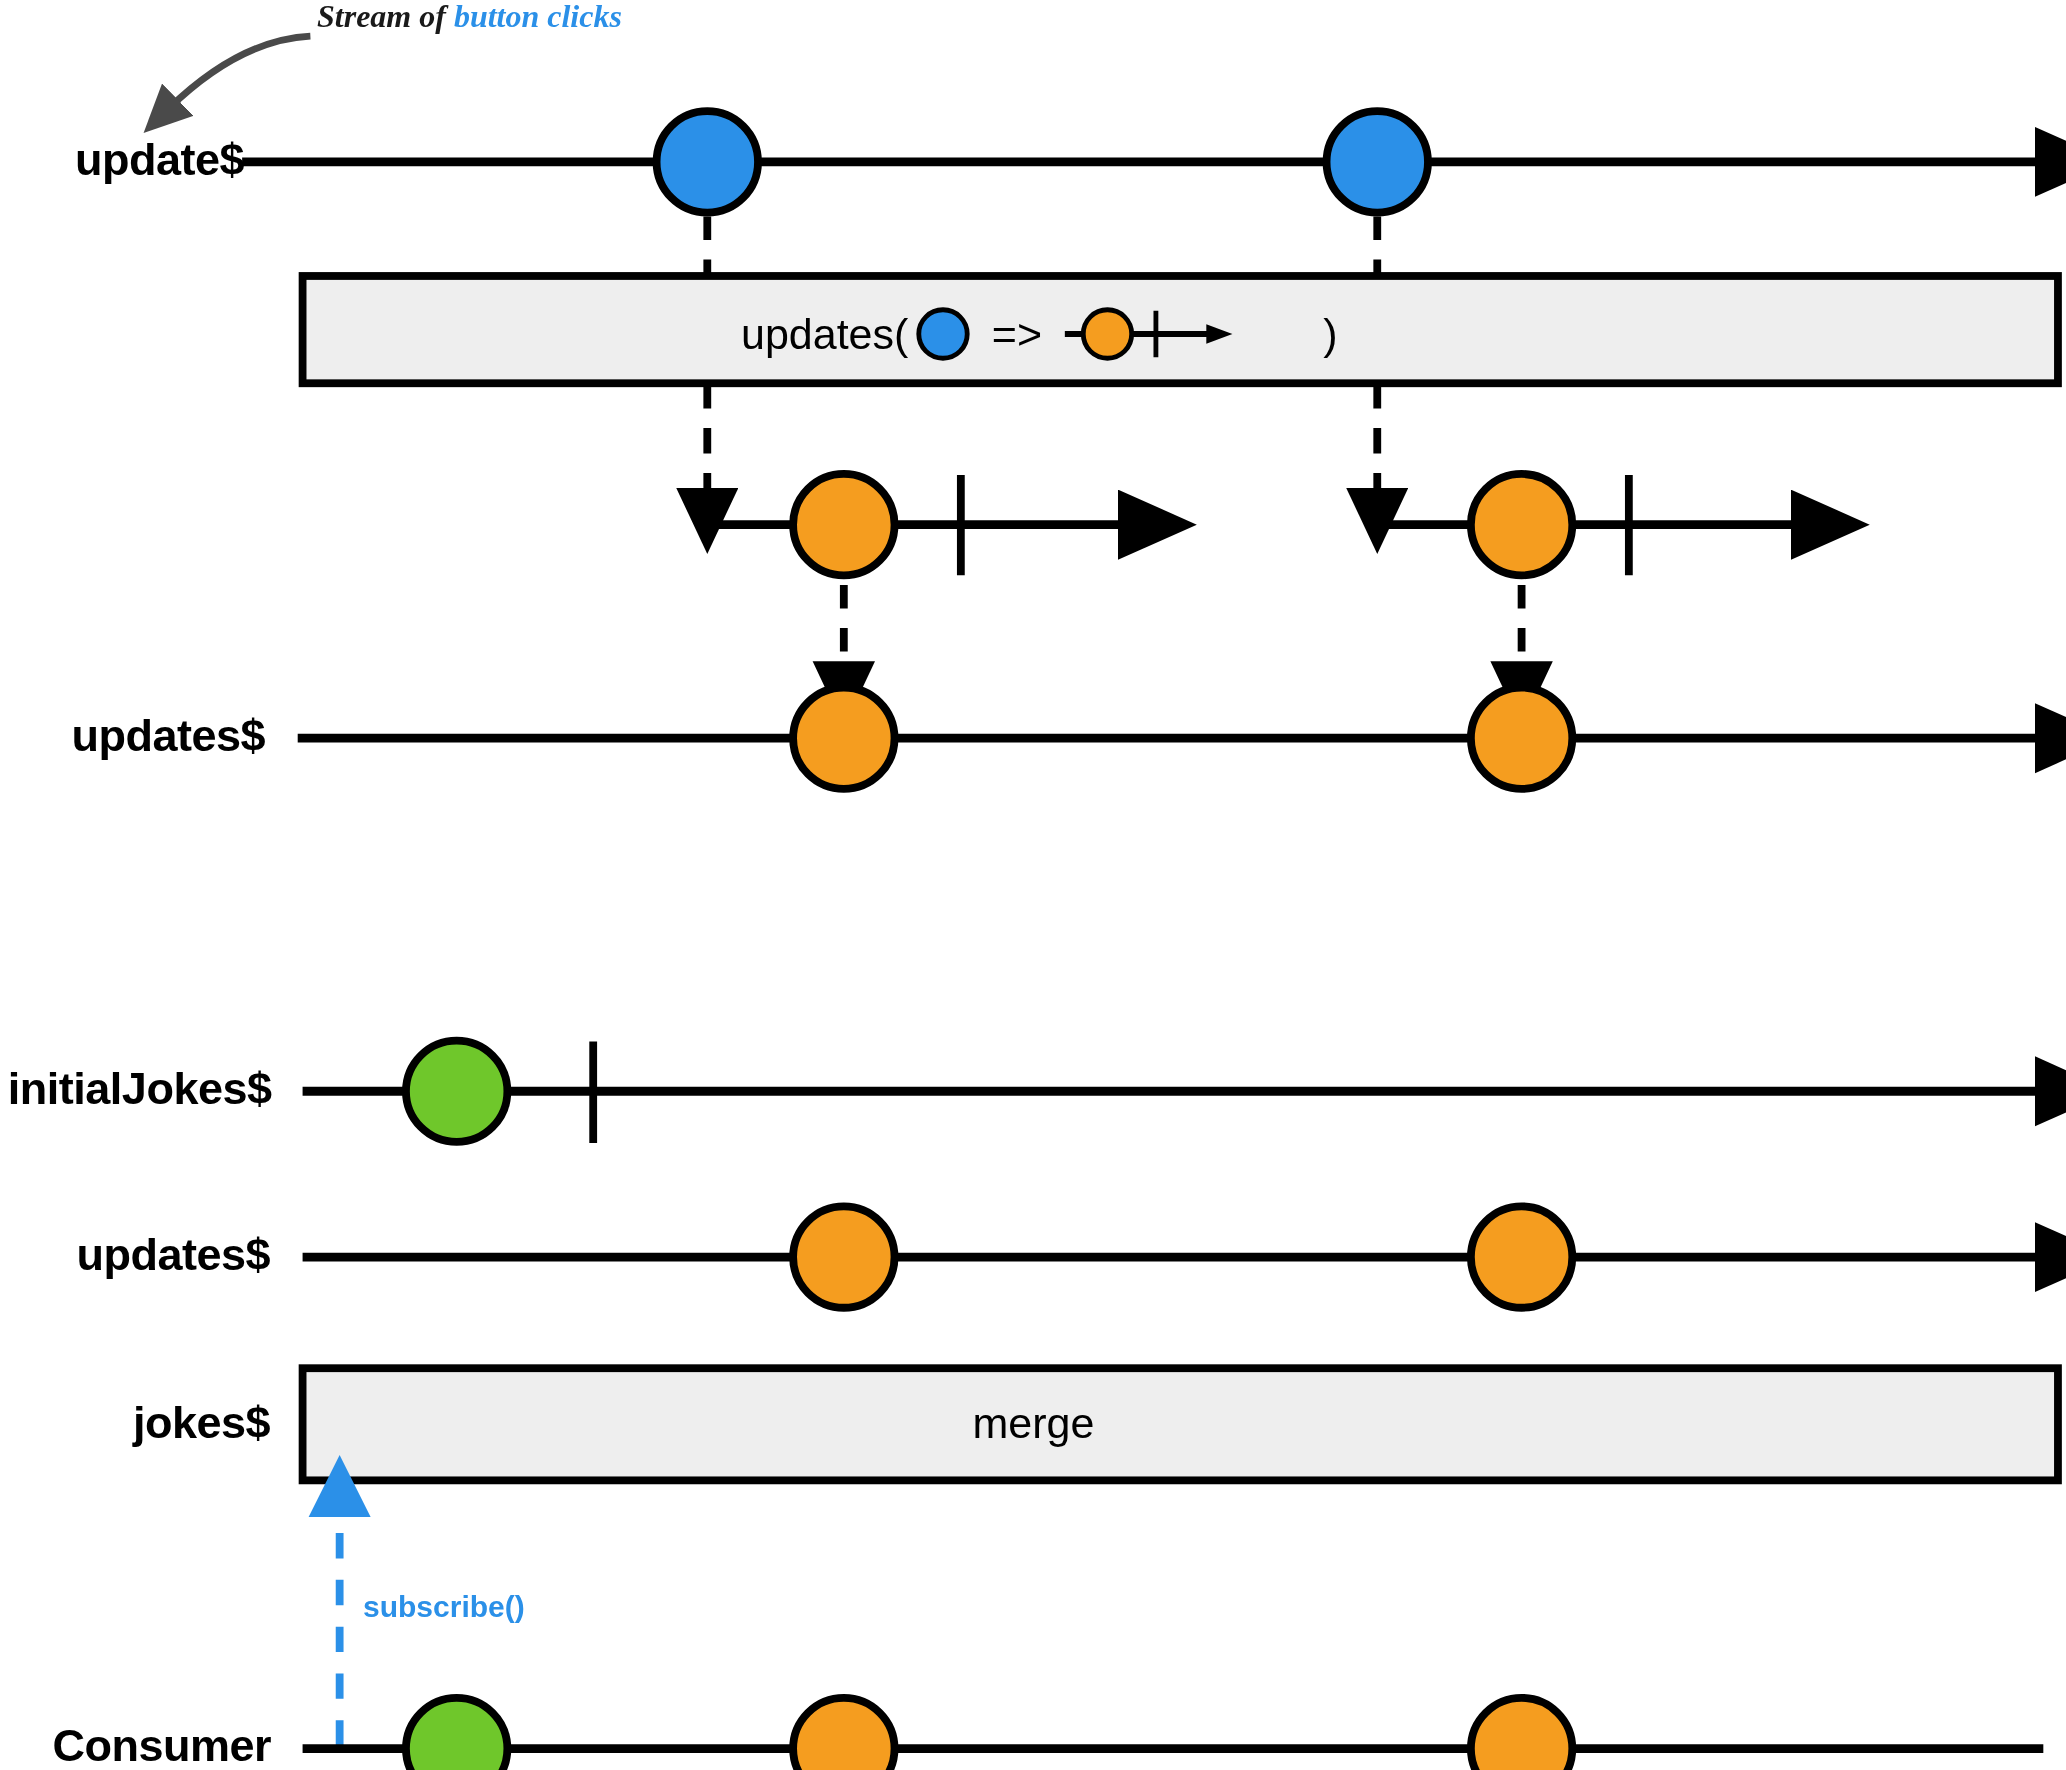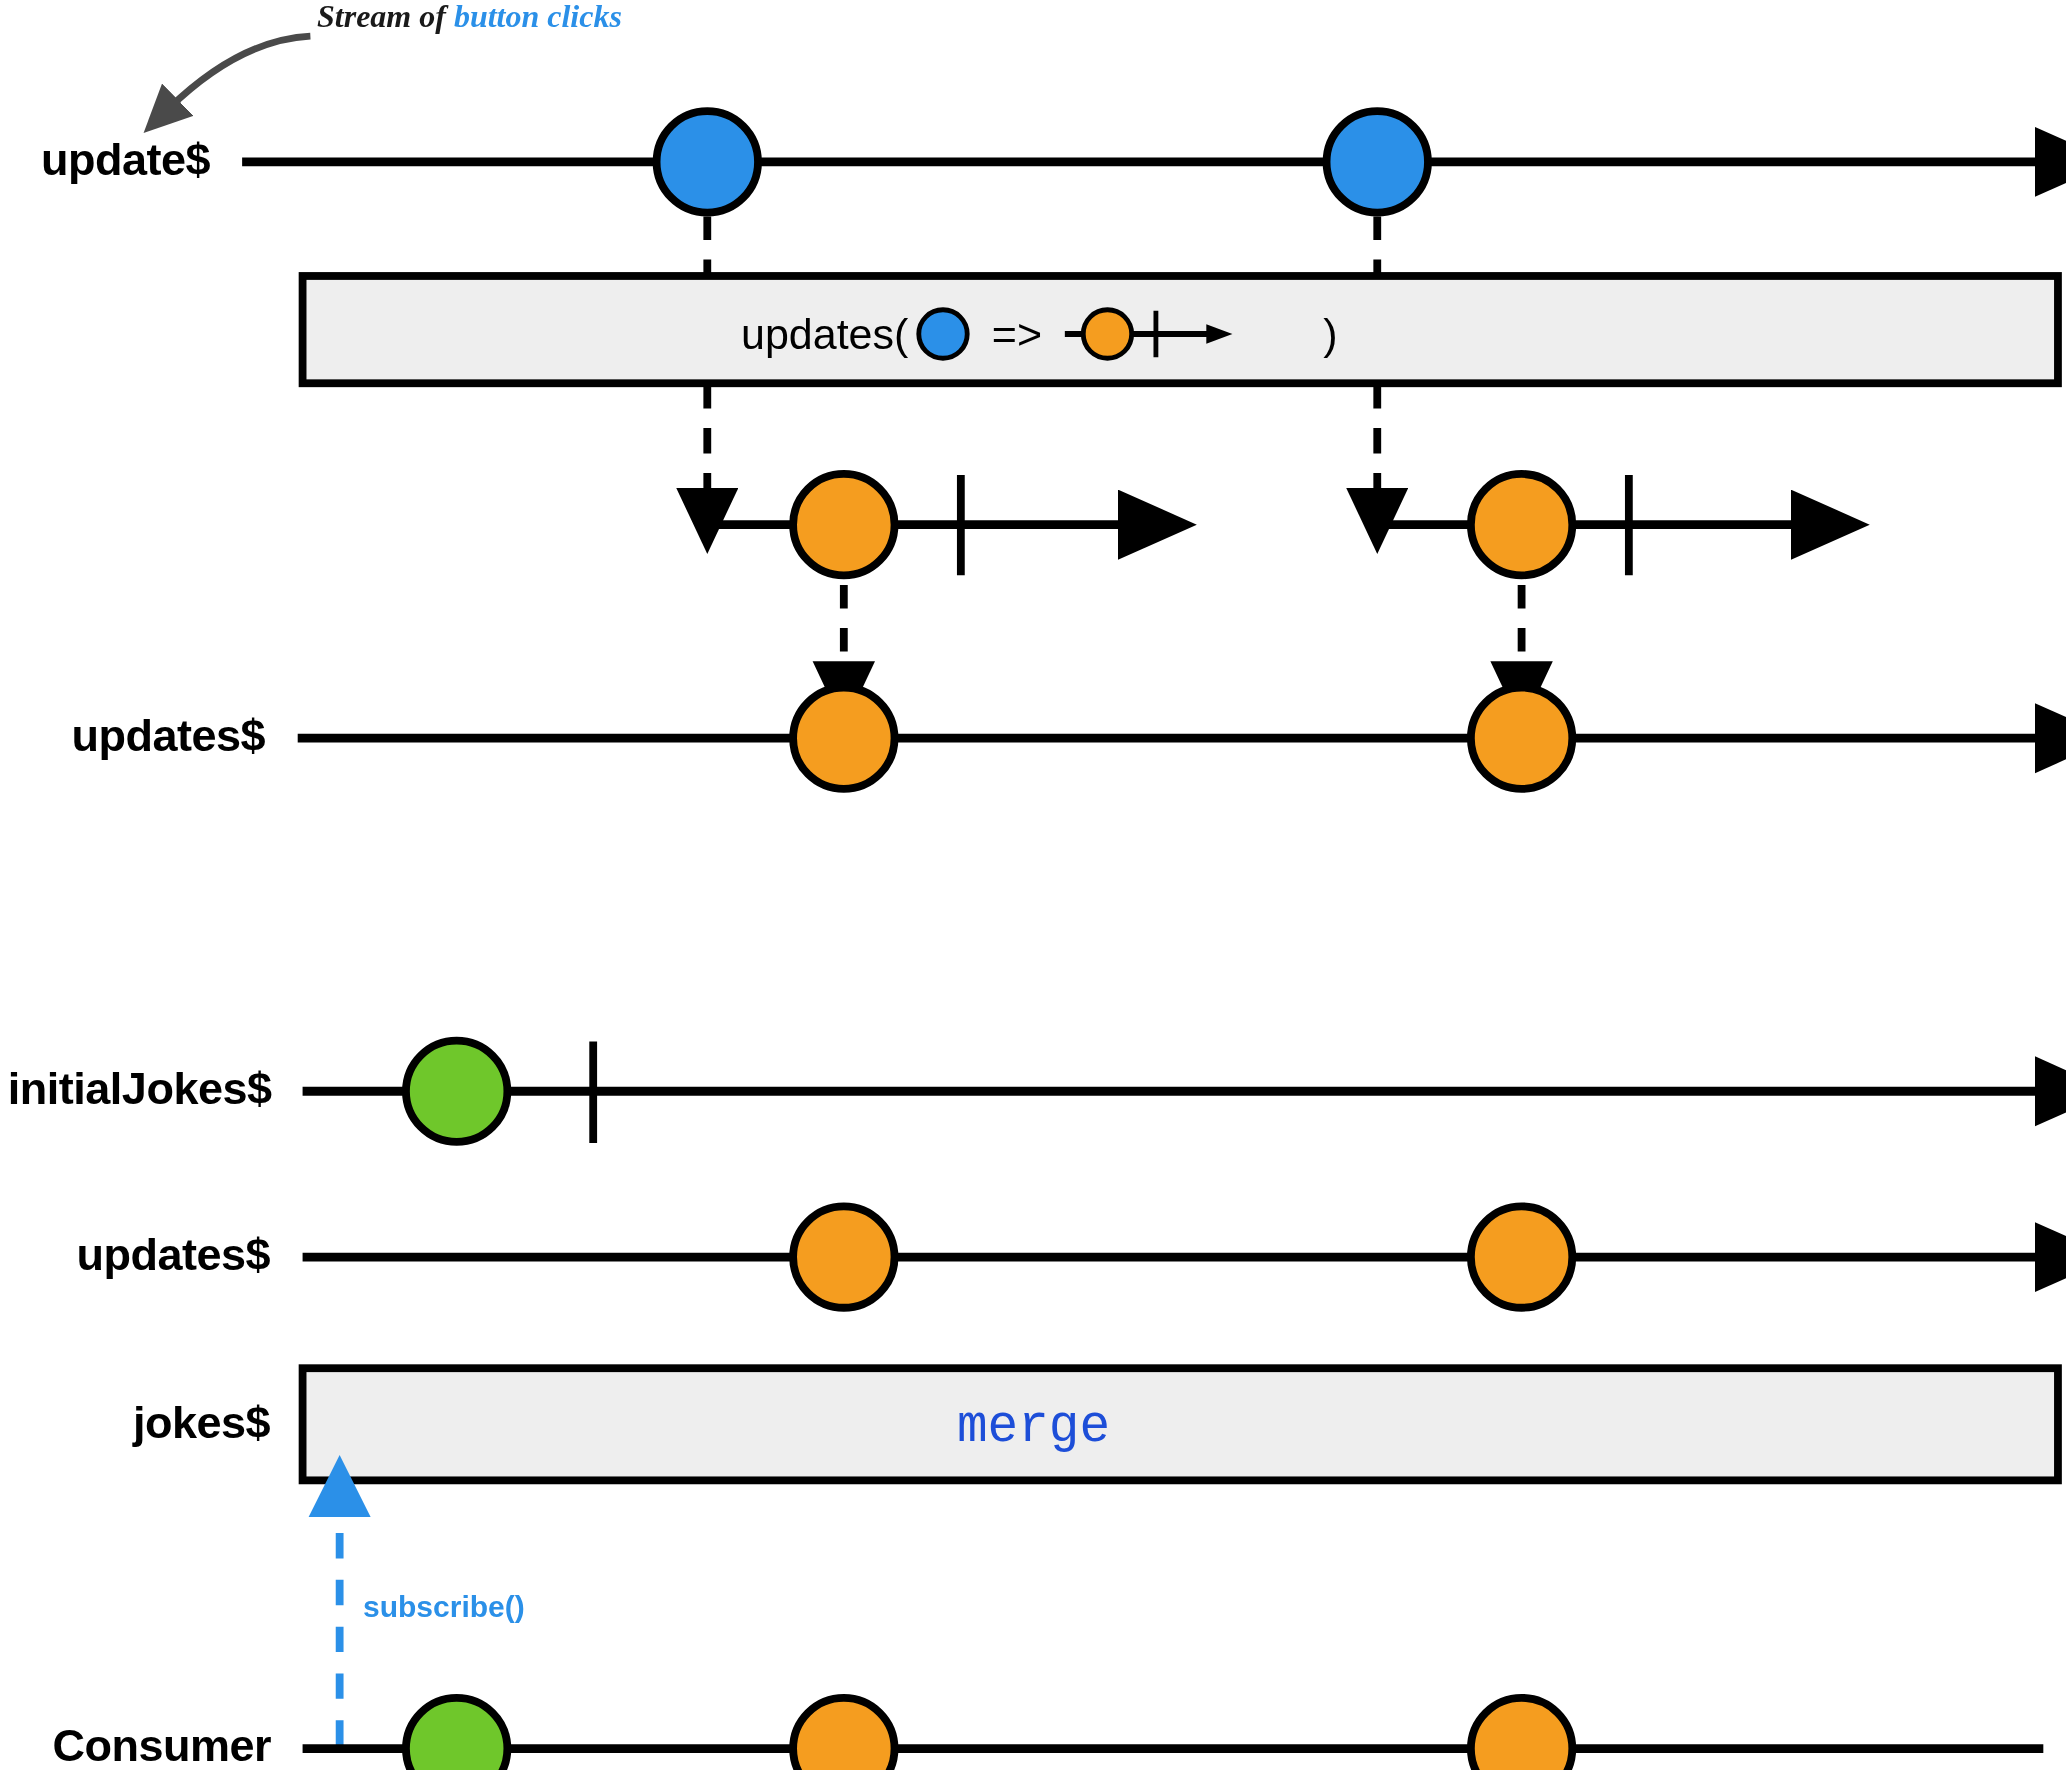--- a/index.html
+++ b/index.html
@@ -50,23 +50,23 @@
   .subscribe-label {
     position: absolute;
     font-family: "Liberation Sans", sans-serif;
     font-weight: bold;
     font-size: 30px;
     color: #2b90e8;
     white-space: nowrap;
   }
   .op-box-label {
     position: absolute;
-    font-family: Liberation Mono, monospace;
-    font-size: 51px;
-    color: #1d4ed8;
+    font-family: Liberation Sans, sans-serif;
+    font-size: 43px;
+    color: #000000;
     white-space: nowrap;
   }
   .mergemap-inline {
     position: absolute;
     display: flex;
     align-items: center;
     gap: 0px;
     font-family: "Liberation Sans", sans-serif;
     font-size: 43px;
     color: #000;
@@ -163,21 +163,21 @@
       <line x1="2" y1="32" x2="150" y2="32" stroke="#000" stroke-width="6"></line>
       <polygon points="148,22 175,32 148,42" fill="#000"></polygon>
       <circle cx="46" cy="32" r="25" fill="#f59d1f" stroke="#000" stroke-width="5"></circle>
       <line x1="96" y1="8" x2="96" y2="56" stroke="#000" stroke-width="5"></line>
     </svg>
     <span style="margin-left:15.6px;">)</span>
   </div>
 
   <div class="op-box-label" style="left:0; top:1399px; width:2067px; text-align:center;">merge</div>
 
-  <div class="row-label" style="left:0px; top:134px; width:210px;">update$</div>
+  <div class="row-label" style="left:0px; top:134px; width:210px;padding-left:34px;">update$</div>
 
   <div class="row-label" style="left:0px; top:710px; width:265px;">updates$</div>
 
   <div class="row-label" style="left:-21.5px; top:1063px; width:293px;">initialJokes$</div>
 
   <div class="row-label" style="left:0px; top:1229px; width:270px;">updates$</div>
 
   <div class="row-label" style="left:0px; top:1397px; width:270px;">jokes$</div>
 
   <div class="row-label" style="left:0px; top:1720px; width:271px;">Consumer</div>

